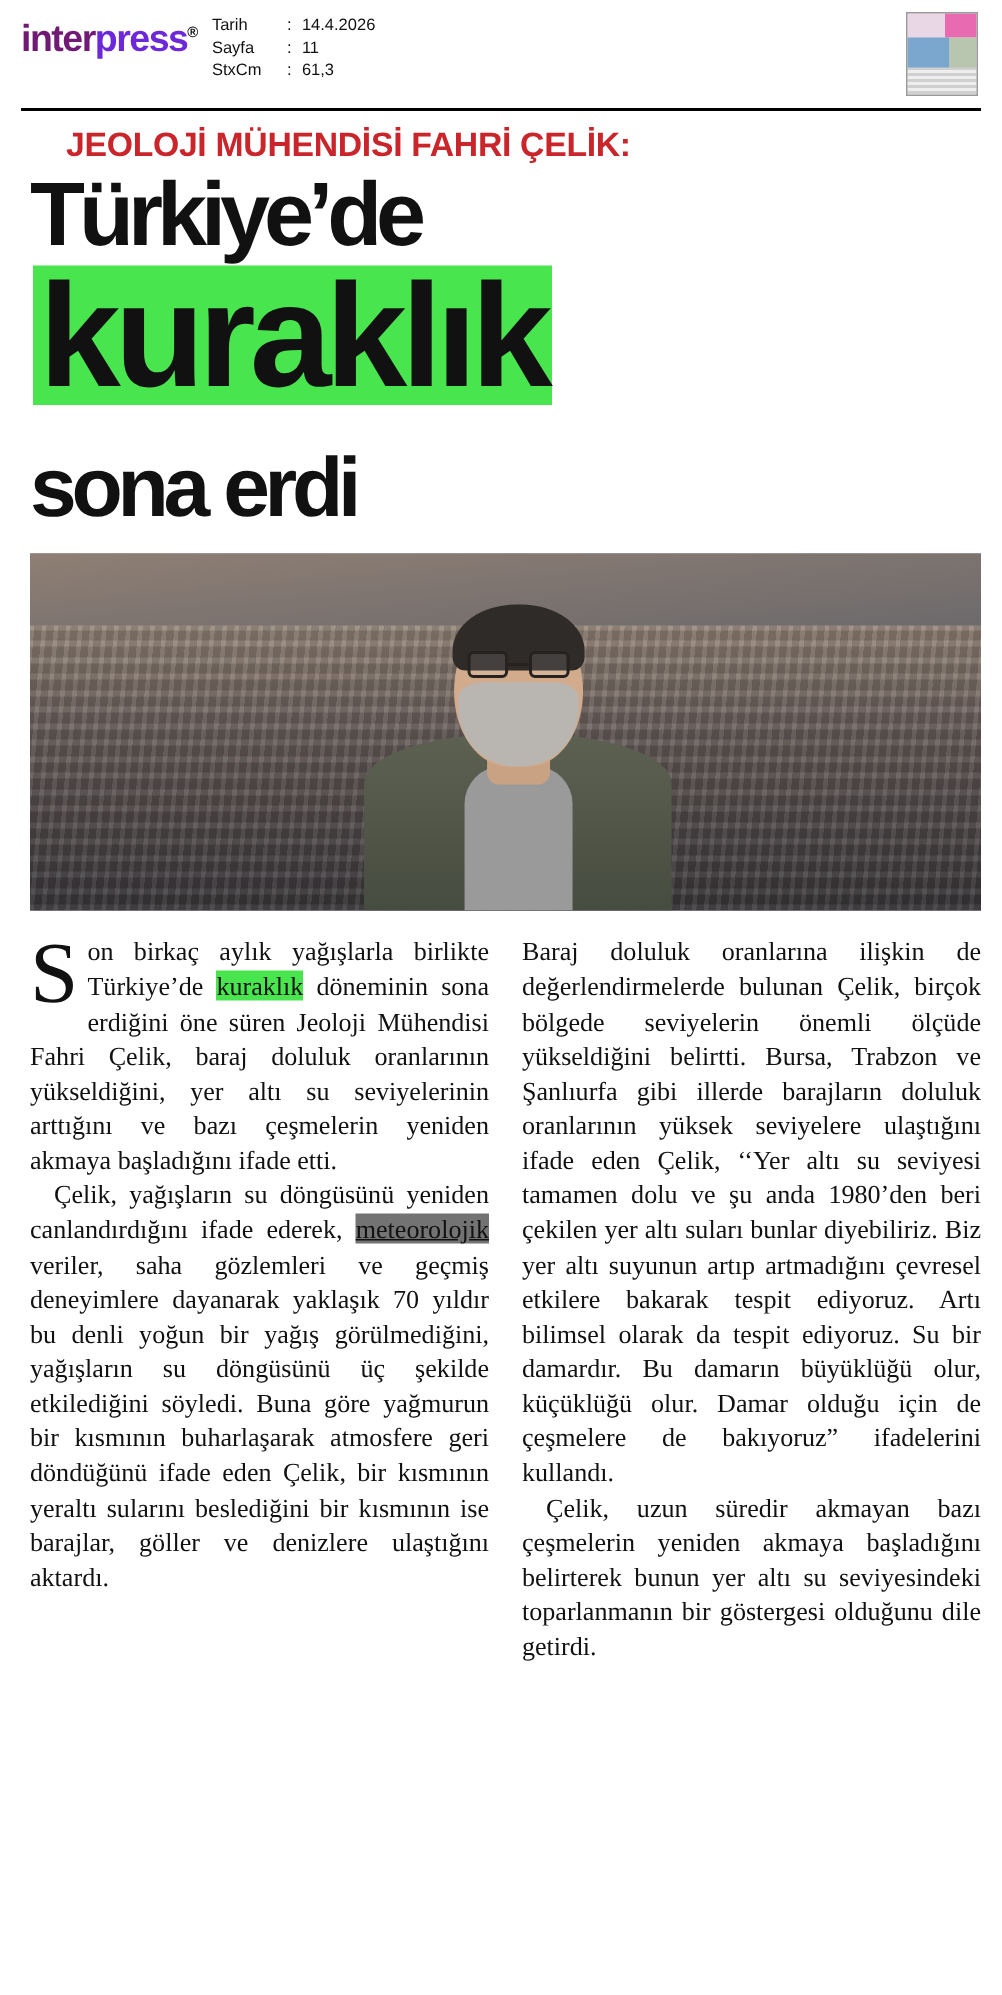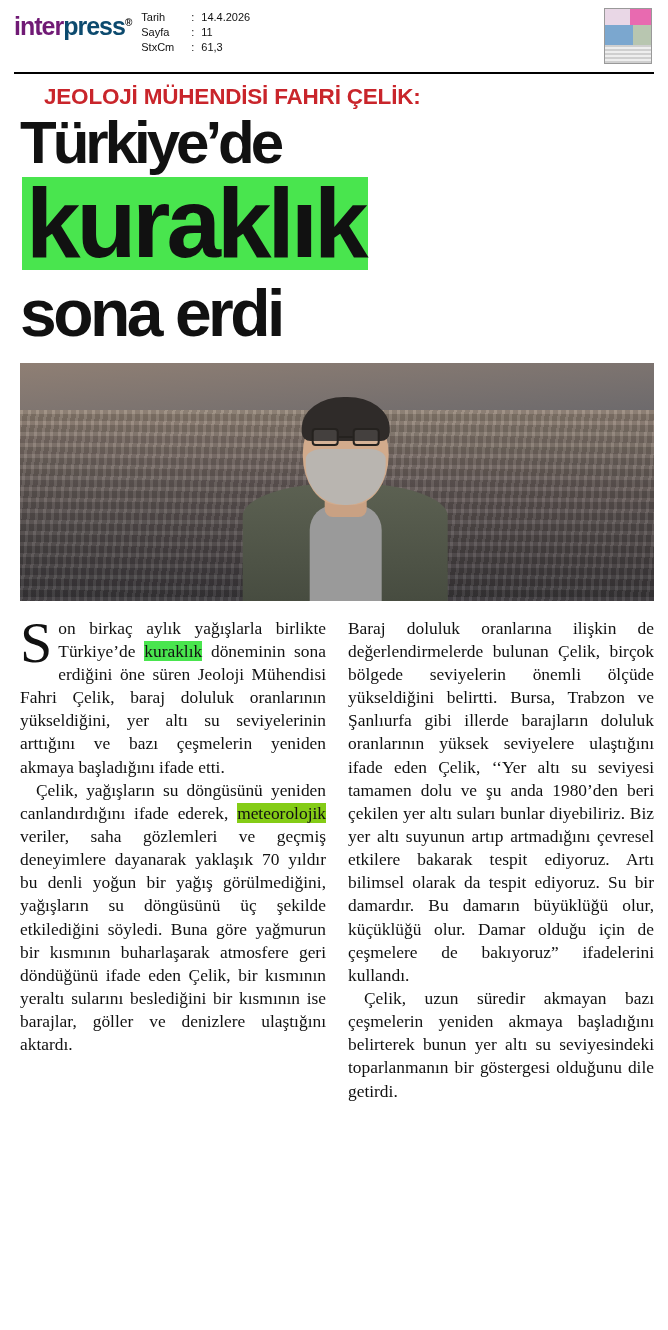--- a/index.html
+++ b/index.html
@@ -26,21 +26,21 @@
   .logo {
     font-family: "Liberation Sans", sans-serif;
     font-size: 25px;
     font-weight: bold;
     letter-spacing: -1px;
     white-space: nowrap;
     padding-top: 4px;
     flex: 0 0 auto;
   }
   .logo .inter { color: #701a75; }
-  .logo .press { color: #0c4a6e; }
+  .logo .press { color: #6d28d9; }
   .logo .reg {
     font-size: 10px;
     vertical-align: super;
   }
   .pub-block {
     flex: 0 0 auto;
     padding-top: 2px;
     width: 215px;
     font-family: "Liberation Sans", sans-serif;
     line-height: 1.12;
@@ -128,22 +128,22 @@
   }
   .hl2 {
     font-size: 98px;
     background: #49e54e;
     display: inline-block;
     padding: 0 4px 0 4px;
     margin-left: 2px;
   }
   .hl2-wrap { line-height: 1.02; margin-top: 6px; }
   .hl3 {
-    font-size: 66px;
-    margin-top: 12px;
+    font-size: 56px;
+    margin-top: 28px;
     letter-spacing: -3.5px;
   }
 
   
   .quote-photo {
     display: flex;
     margin: 18px 14px 0 20px;
     gap: 12px;
     align-items: flex-start;
   }
@@ -254,21 +254,21 @@
   .col p.first { text-indent: 0; }
   .dropcap {
     float: left;
     font-size: 58px;
     line-height: 0.82;
     font-weight: normal;
     padding: 2px 6px 0 0;
     font-family: "Liberation Serif", serif;
   }
   .hl-green { background: #49e54e; }
-  .hl-cyan  { background: #84cc16; }
+  .hl-cyan  { background: #737373; text-decoration: underline; }
 </style>
 </head>
 <body>
 
 <div class="clip-header">
 
   <div class="logo">
     <span class="inter">inter</span><span class="press">press</span><span class="reg">®</span>
   </div>
 

